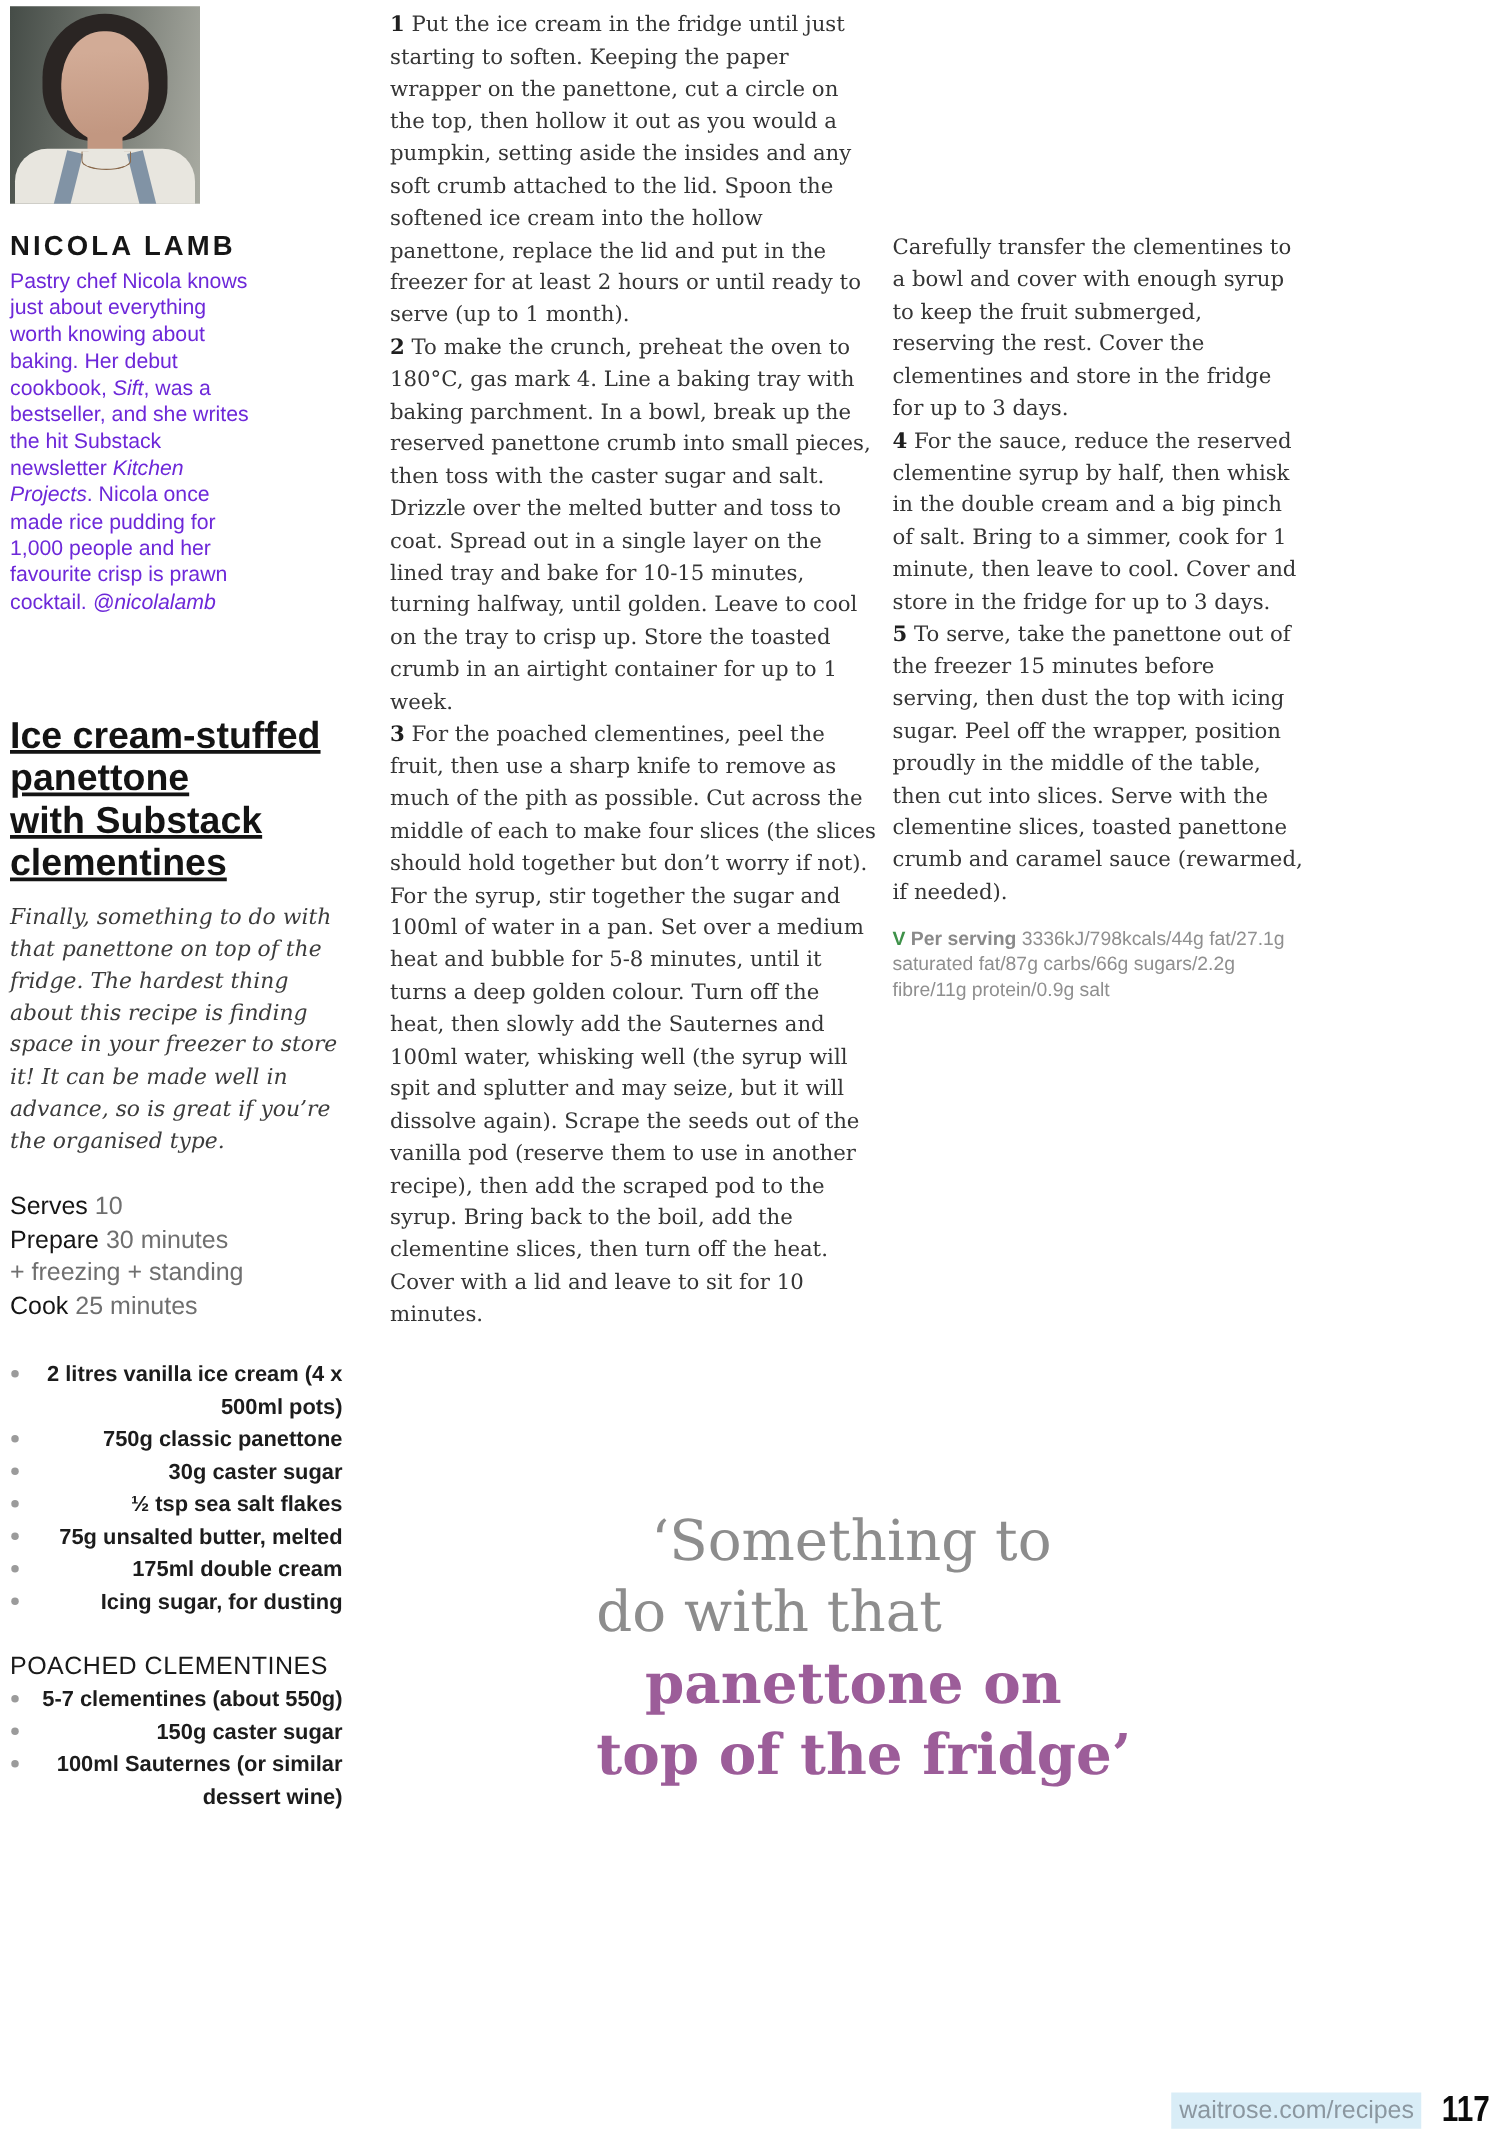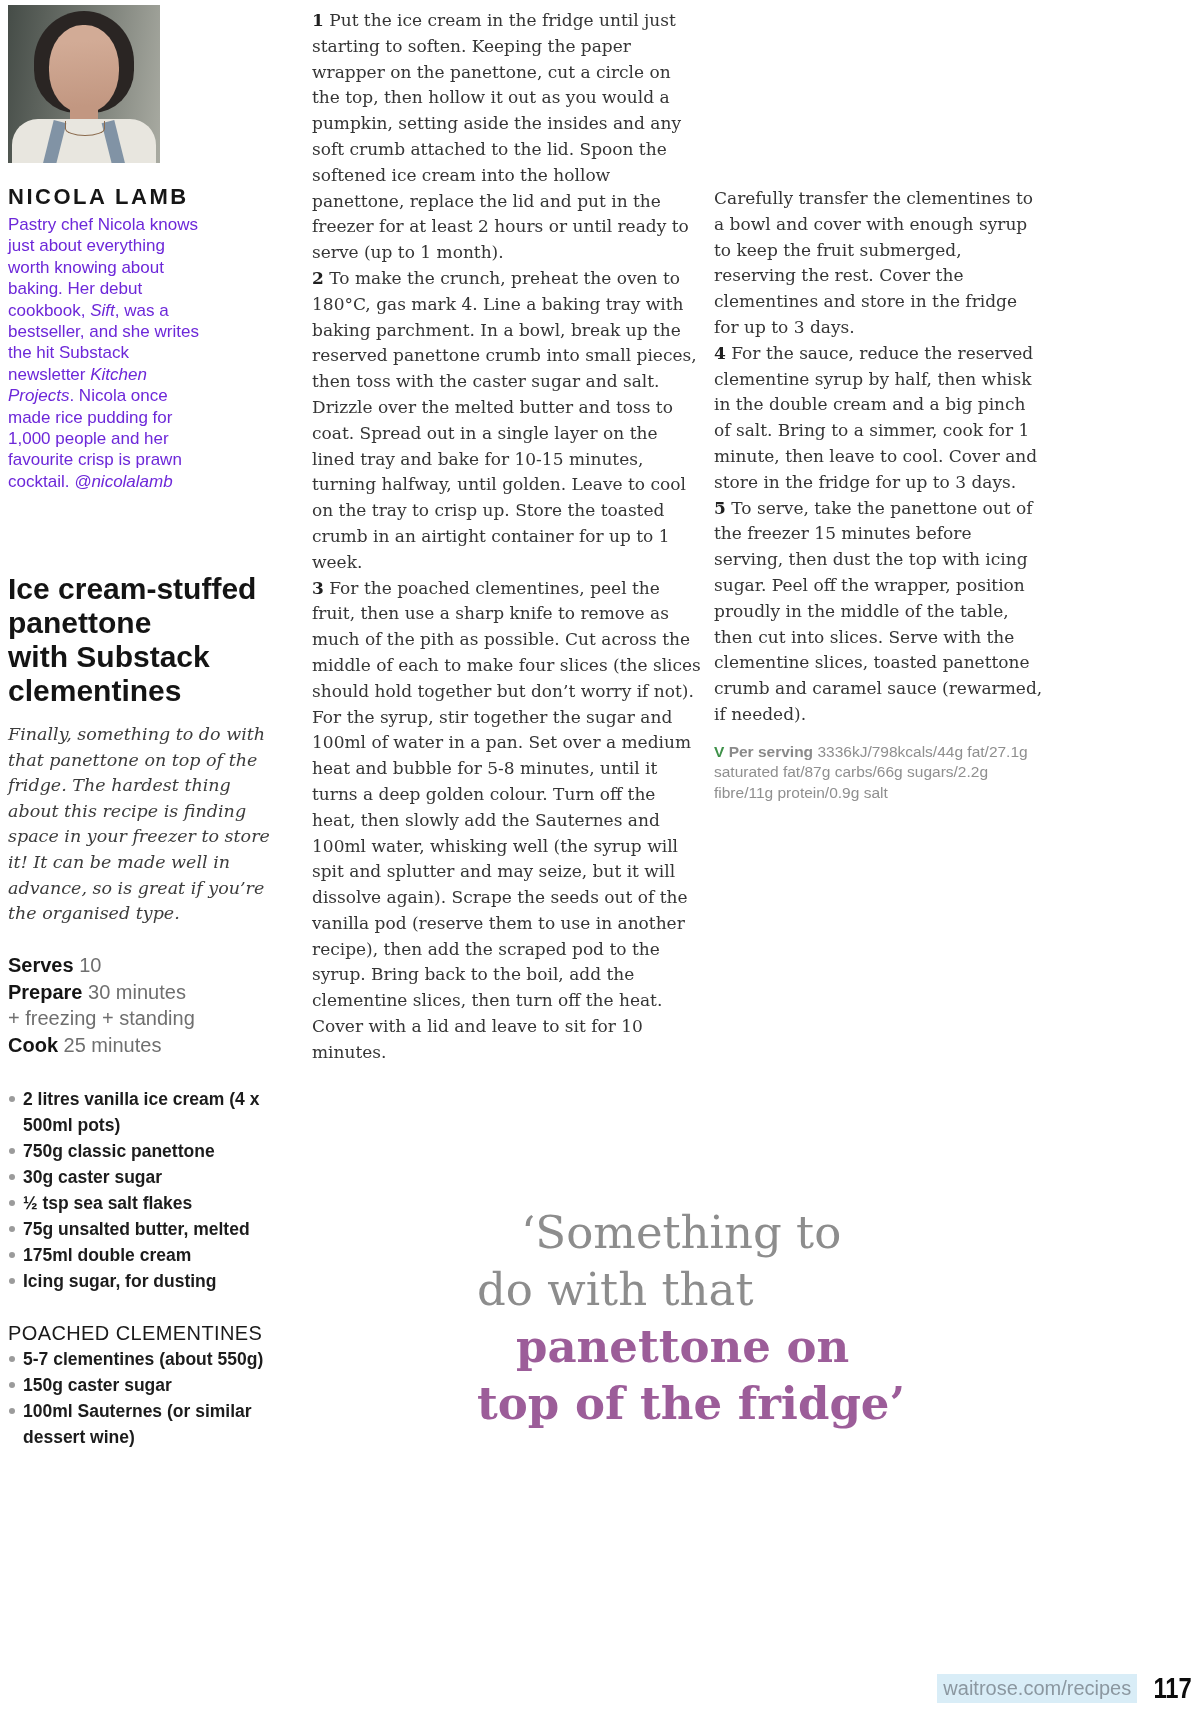--- a/index.html
+++ b/index.html
@@ -22,32 +22,32 @@
                border-top:none;border-radius:0 0 50% 50%;background:transparent;}
 
   
   .author-name{position:absolute;left:8px;top:184px;margin:0;font-size:22px;font-weight:700;
                letter-spacing:2.5px;color:#161616;}
   .bio{position:absolute;left:8px;top:214px;width:200px;margin:0;font-size:17px;
        line-height:21.4px;color:#6d28d9;}
   .bio i{font-style:italic;}
 
   .title{position:absolute;left:8px;top:572px;margin:0;font-size:30px;line-height:34px;
-         font-weight:600;color:#141414;}
+         font-weight:600;color:#141414;text-decoration:underline;}
   .intro{position:absolute;left:8px;top:722px;width:266px;margin:0;
          font-family:"DejaVu Serif",serif;font-style:italic;font-size:17.5px;
          line-height:25.6px;color:#3c3c3c;}
 
   .meta{position:absolute;left:8px;top:952px;font-size:20px;line-height:26.5px;color:#6f6f6f;}
-  .meta b{color:#151515;font-weight:700;margin-top:16px;}
+  .meta b{color:#151515;font-weight:400;margin-top:16px;}
 
   .ingredients{position:absolute;left:8px;top:1086px;width:266px;}
   .ing{list-style:none;margin:0;padding:0;font-size:17.5px;line-height:26px;
        font-weight:600;color:#1c1c1c;}
-  .ing li{position:relative;padding-left:15px;}
+  .ing li{position:relative;padding-left:15px;text-align:right;}
   .ing li::before{content:"";position:absolute;left:1px;top:10px;width:6px;height:6px;
                   border-radius:50%;background:#9b9b9b;}
   .subhead{margin:26px 0 0 0;font-size:20px;font-weight:400;letter-spacing:0.4px;
            color:#1a1a1a;line-height:26px;}
 
   
   .col{position:absolute;top:8px;font-family:"DejaVu Serif",serif;font-size:17px;
        line-height:25.8px;color:#353535;}
   .mid{left:312px;width:390px;}
   .right{left:714px;width:330px;padding-top:178px;}

